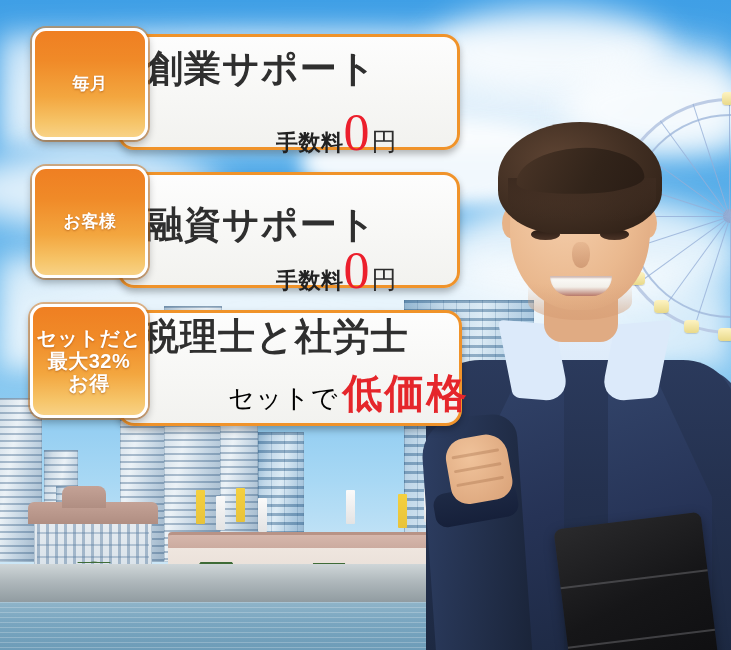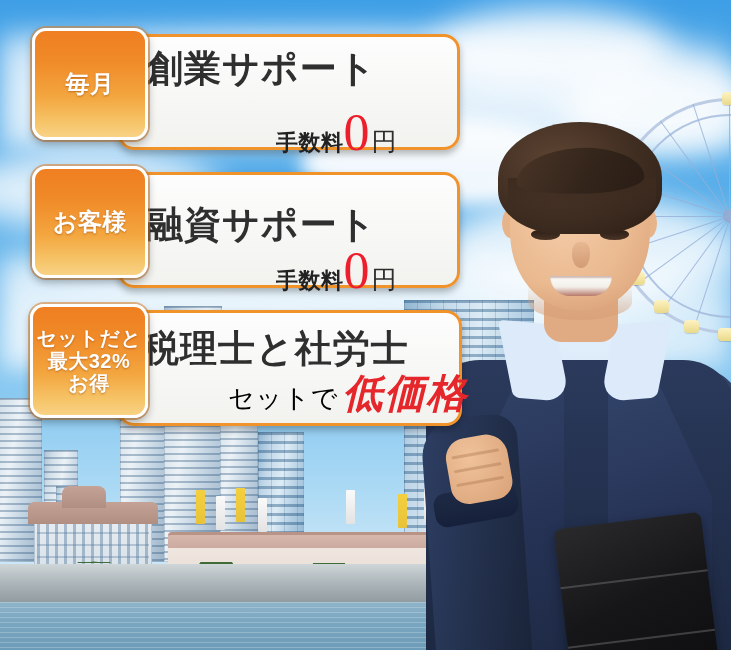--- a/index.html
+++ b/index.html
@@ -149,37 +149,37 @@
   .badge span{display:block;color:#fff;font-weight:700;letter-spacing:.5px;line-height:1.12;
     text-shadow:0 1px 2px rgba(150,70,10,.55);white-space:nowrap;}
 
   .title{position:absolute;color:#2f2f2f;font-weight:700;letter-spacing:1px;white-space:nowrap;}
   .feeline{position:absolute;display:flex;align-items:baseline;white-space:nowrap;margin-top:18px;}
   .feelabel{color:#222;font-weight:700;letter-spacing:.5px;}
   .zero{color:#ec1f2c;font-family:"Liberation Serif","DejaVu Serif",serif;font-weight:400;line-height:.9;}
   .yen{color:#2c2c2c;font-family:"Liberation Serif","DejaVu Serif",serif;font-weight:400;}
   .subline{position:absolute;display:flex;align-items:baseline;white-space:nowrap;}
   .sub-black{color:#000000;font-weight:400;letter-spacing:1px;}
-  .sub-red{color:#e5262b;font-family:"Liberation Serif","DejaVu Serif",serif;font-weight:700;letter-spacing:2px;font-style:italic;}
+  .sub-red{color:#e5262b;font-family:"Liberation Serif","DejaVu Serif",serif;font-weight:700;letter-spacing:2px;}
 
   
   #row1 .panel{left:118px;top:34px;width:336px;height:110px;}
   #row1 .badge{left:32px;top:28px;width:110px;height:106px;}
   #row1 .title{left:146px;top:44px;font-size:37px;}
   #row1 .feeline{left:276px;top:92px;}
   #row2 .panel{left:118px;top:172px;width:336px;height:110px;}
   #row2 .badge{left:32px;top:166px;width:110px;height:106px;}
   #row2 .title{left:146px;top:200px;font-size:37px;}
   #row2 .feeline{left:276px;top:230px;}
   #row3 .panel{left:118px;top:310px;width:338px;height:110px;}
   #row3 .badge{left:30px;top:304px;width:112px;height:108px;}
-  #row3 .title{left:142px;top:324px;font-size:37px;}
+  #row3 .title{left:142px;top:312px;font-size:37px;}
   #row3 .subline{left:228px;top:366px;}
 
-  #row1 .badge span,#row2 .badge span{font-size:24px;}
+  #row1 .badge span,#row2 .badge span{font-size:17px;}
   #row3 .badge span{font-size:20px;}
   .feelabel{font-size:22px;}
   .zero{font-size:52px;}
   .yen{font-size:25px;margin-left:2px;}
   .sub-black{font-size:26px;}
   .sub-red{font-size:40px;margin-left:4px;}
 </style>
 </head>
 <body>
 

